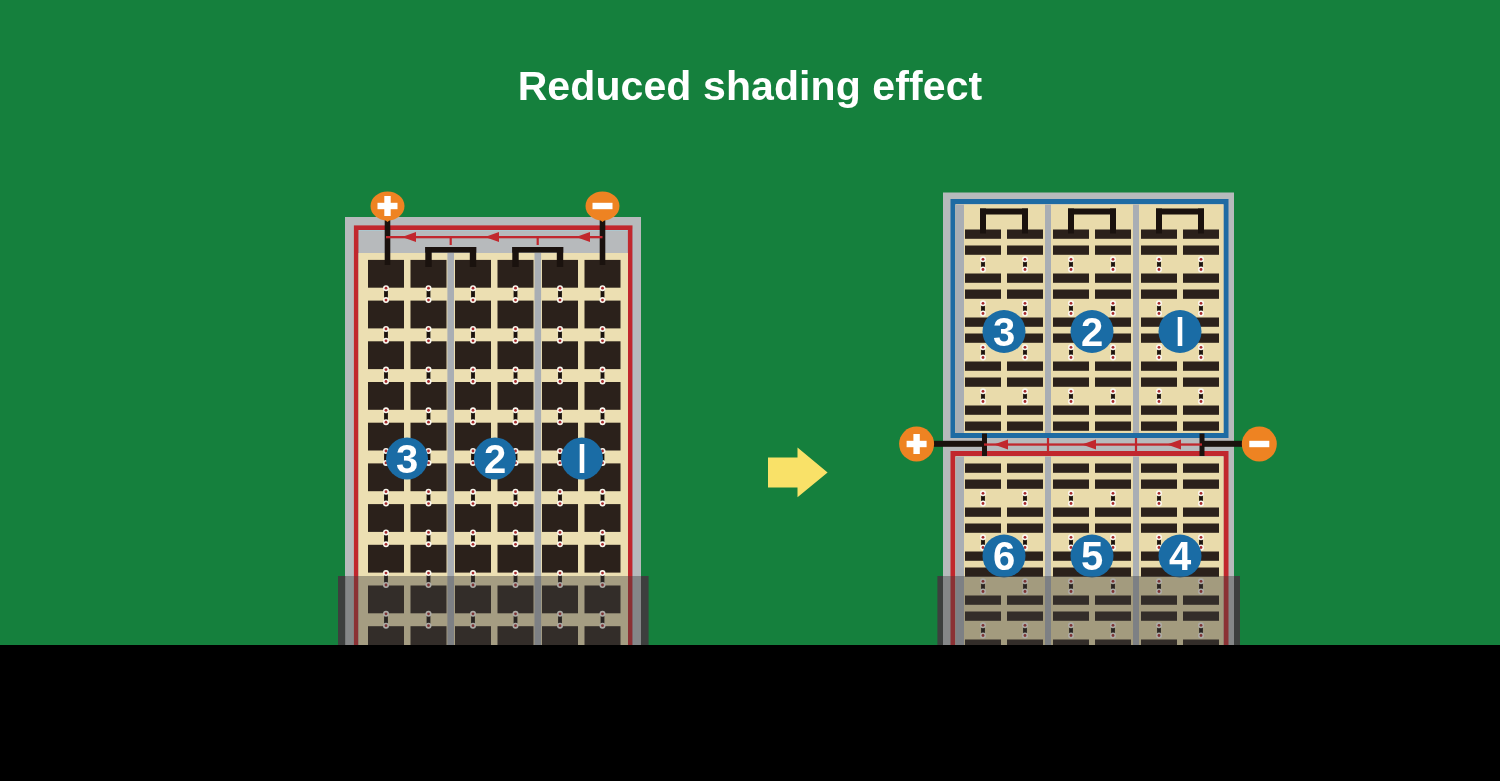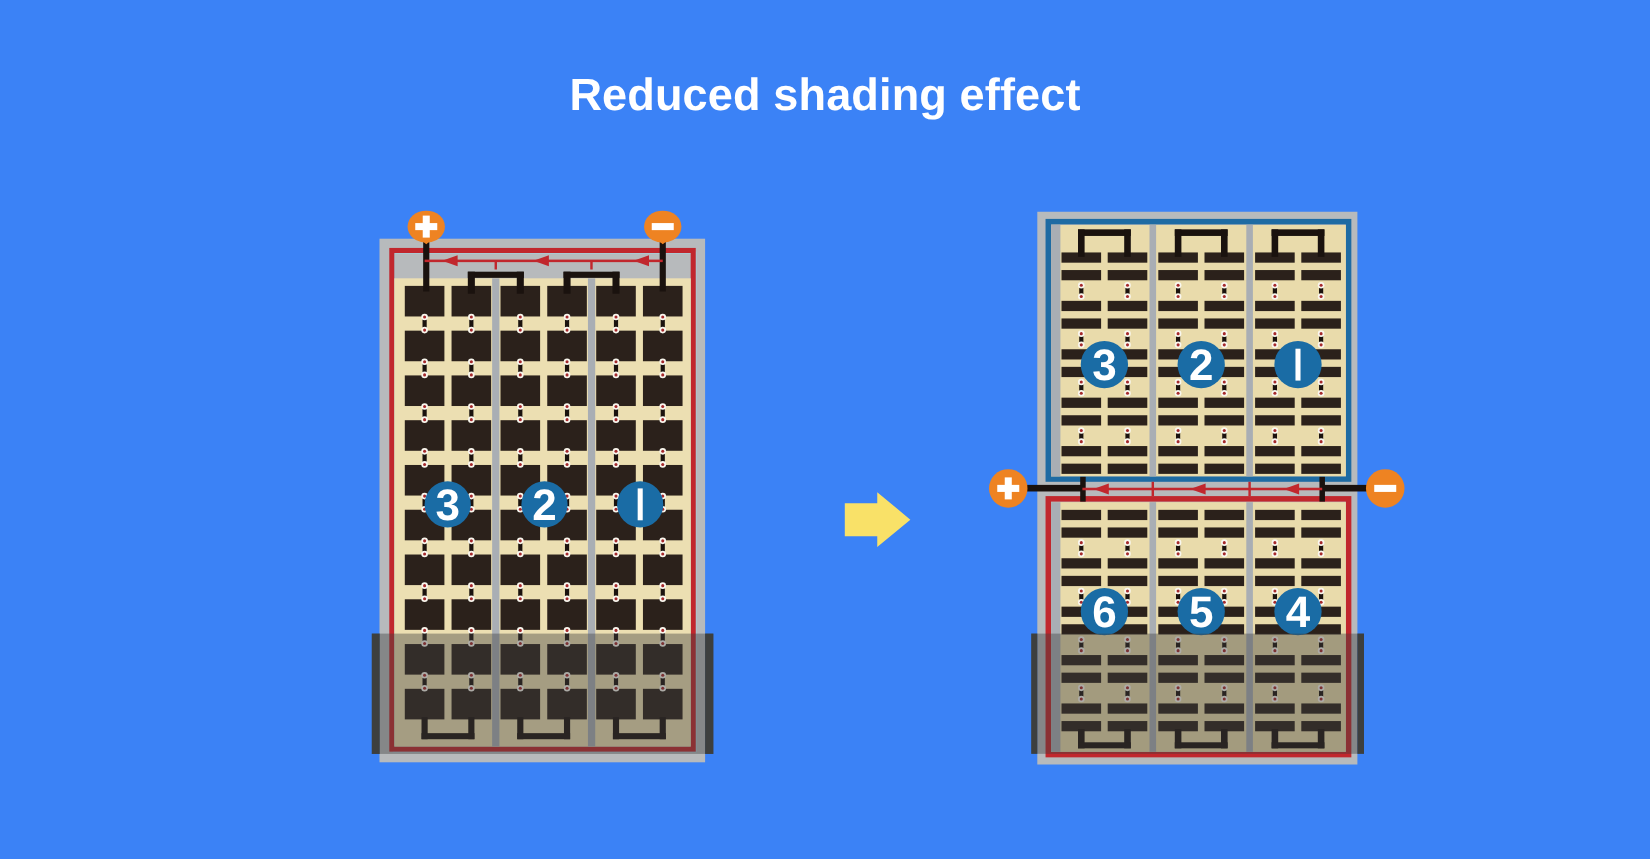--- a/index.html
+++ b/index.html
@@ -1,15 +1,15 @@
 <!DOCTYPE html>
 <html><head><meta charset="utf-8">
 <style>
 html,body{margin:0;padding:0;background:#000;}
-#wrap{position:relative;width:1500px;height:781px;background:#3b82f6;overflow:hidden;}
+#wrap{position:relative;width:1500px;height:645px;background:#15803d;overflow:hidden;}
 .title{position:absolute;left:0;top:63px;width:1500px;text-align:center;
   font-family:"Liberation Sans",sans-serif;font-weight:bold;font-size:41px;color:#fff;letter-spacing:0.1px;}
 </style></head>
 <body>
 <div id="wrap">
 
 <div class="title">Reduced shading effect</div>
 
 <svg width="1500" height="781" viewBox="0 0 1500 781" style="position:absolute;left:0;top:0">
 

